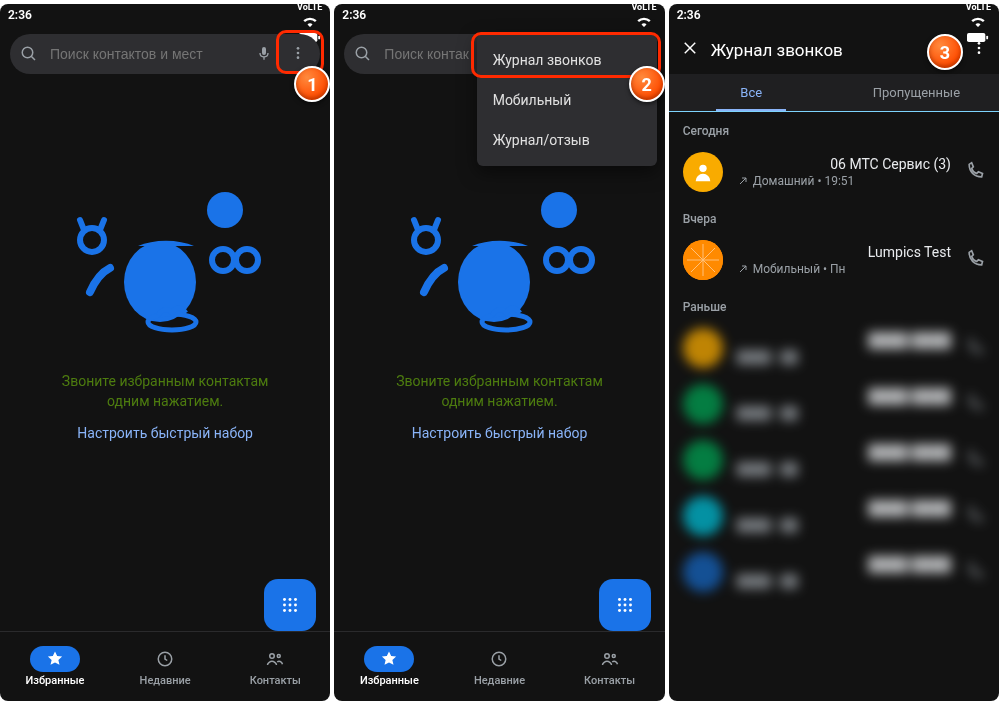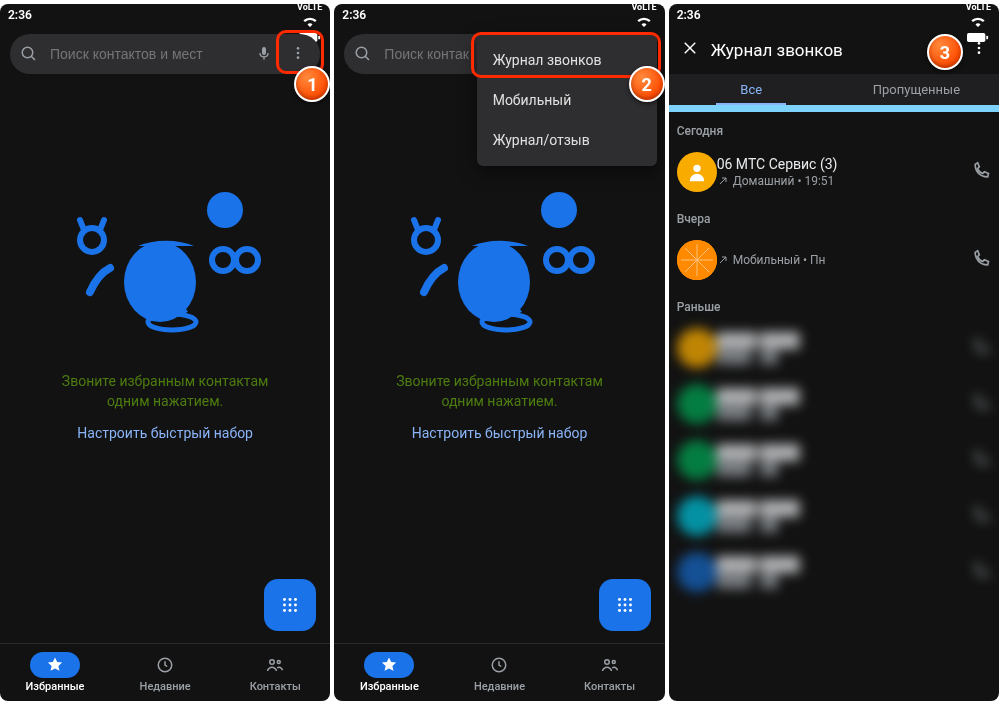--- a/index.html
+++ b/index.html
@@ -87,21 +87,21 @@
     bottom: 70px;
     right: 14px;
     width: 52px; height: 52px;
     border-radius: 14px;
     background: #1a73e8;
     display: flex; align-items: center; justify-content: center;
   }
 
   
   .bottomnav {
-    height: 58px;
+    height: 70px;
     border-top: 1px solid #2a2a2c;
     display: flex;
   }
   .navitem {
     flex: 1;
     display: flex;
     flex-direction: column;
     align-items: center;
     justify-content: center;
     gap: 2px;
@@ -137,47 +137,49 @@
     align-items: center;
     padding: 0 12px;
     gap: 12px;
     font-size: 17px;
     color: #fff;
   }
   .tabs {
     display: flex;
     height: 38px;
     background: #1f1f21;
-    border-bottom: 7px solid #7dd3fc;
+    border-bottom: 1px solid #7dd3fc;
   }
   .tab {
     flex: 1;
     display: flex;
     align-items: center;
     justify-content: center;
     font-size: 13px;
     color: #9aa0a6;
     position: relative;
   }
   .tab.active { color: #8ab4f8; }
   .tab.active::after {
     content: '';
     position: absolute;
     bottom: 0;
     width: 70px;
     height: 2px;
     background: #8ab4f8;
   }
-  .hist-list { flex: 1; overflow: hidden; padding: 0 4px; }
+  .hist-list { flex: 1; overflow: hidden; padding: 0 10px; }
   .section-label { font-size: 12px; color: #9aa0a6; padding: 12px 4px 6px; font-weight: 500;}
   .call-row {
     display: flex;
     align-items: center;
+    gap: 14px;
     height: 56px;
     padding: 0 4px;
+    text-align: right;
   }
   .call-row.blurred { filter: blur(6px); opacity: .75; }
   .avatar { width: 40px; height: 40px; border-radius: 20px; display: flex; align-items: center; justify-content: center; font-size: 18px;}
   .call-info { flex: 1; display: flex; flex-direction: column; gap: 2px; }
   .call-name { color: #e8eaed; font-size: 14px; }
   .call-sub { color: #9aa0a6; font-size: 12px; display: flex; align-items: center; gap: 4px;}
   .call-icon { color: #9aa0a6; }
 
   
   .callout-box {
@@ -486,20 +488,21 @@
 
       <div class="section-label">Вчера</div>
       <div class="call-row">
         <div class="avatar" style="background:#ff8a00">
           <svg viewBox="0 0 40 40" width="40" height="40">
               <circle cx="20" cy="20" r="20" fill="#ff8a00"></circle>
               <path d="M20 4v32M4 20h32M8 8l24 24M32 8L8 32" stroke="#ffc07a" stroke-width="1"></path>
             </svg>
         </div>
         <div class="call-info">
+          <span class="call-name">Lumpics Test</span>
           <span class="call-sub">
             <svg width="12" height="12" viewBox="0 0 24 24" stroke="#9aa0a6" stroke-width="2" fill="none">
                 <path d="M6 18L18 6M10 6h8v8"></path>
               </svg>
             <span>Мобильный • Пн</span>
           </span>
         </div>
         <span class="call-icon">
           <svg width="20" height="20" viewBox="0 0 24 24" fill="none" stroke="#9aa0a6" stroke-width="2">
               <path d="M5 4c0 9 6 15 15 15l1-4-5-2-2 2c-3-1-5-3-6-6l2-2-2-5z"></path>

